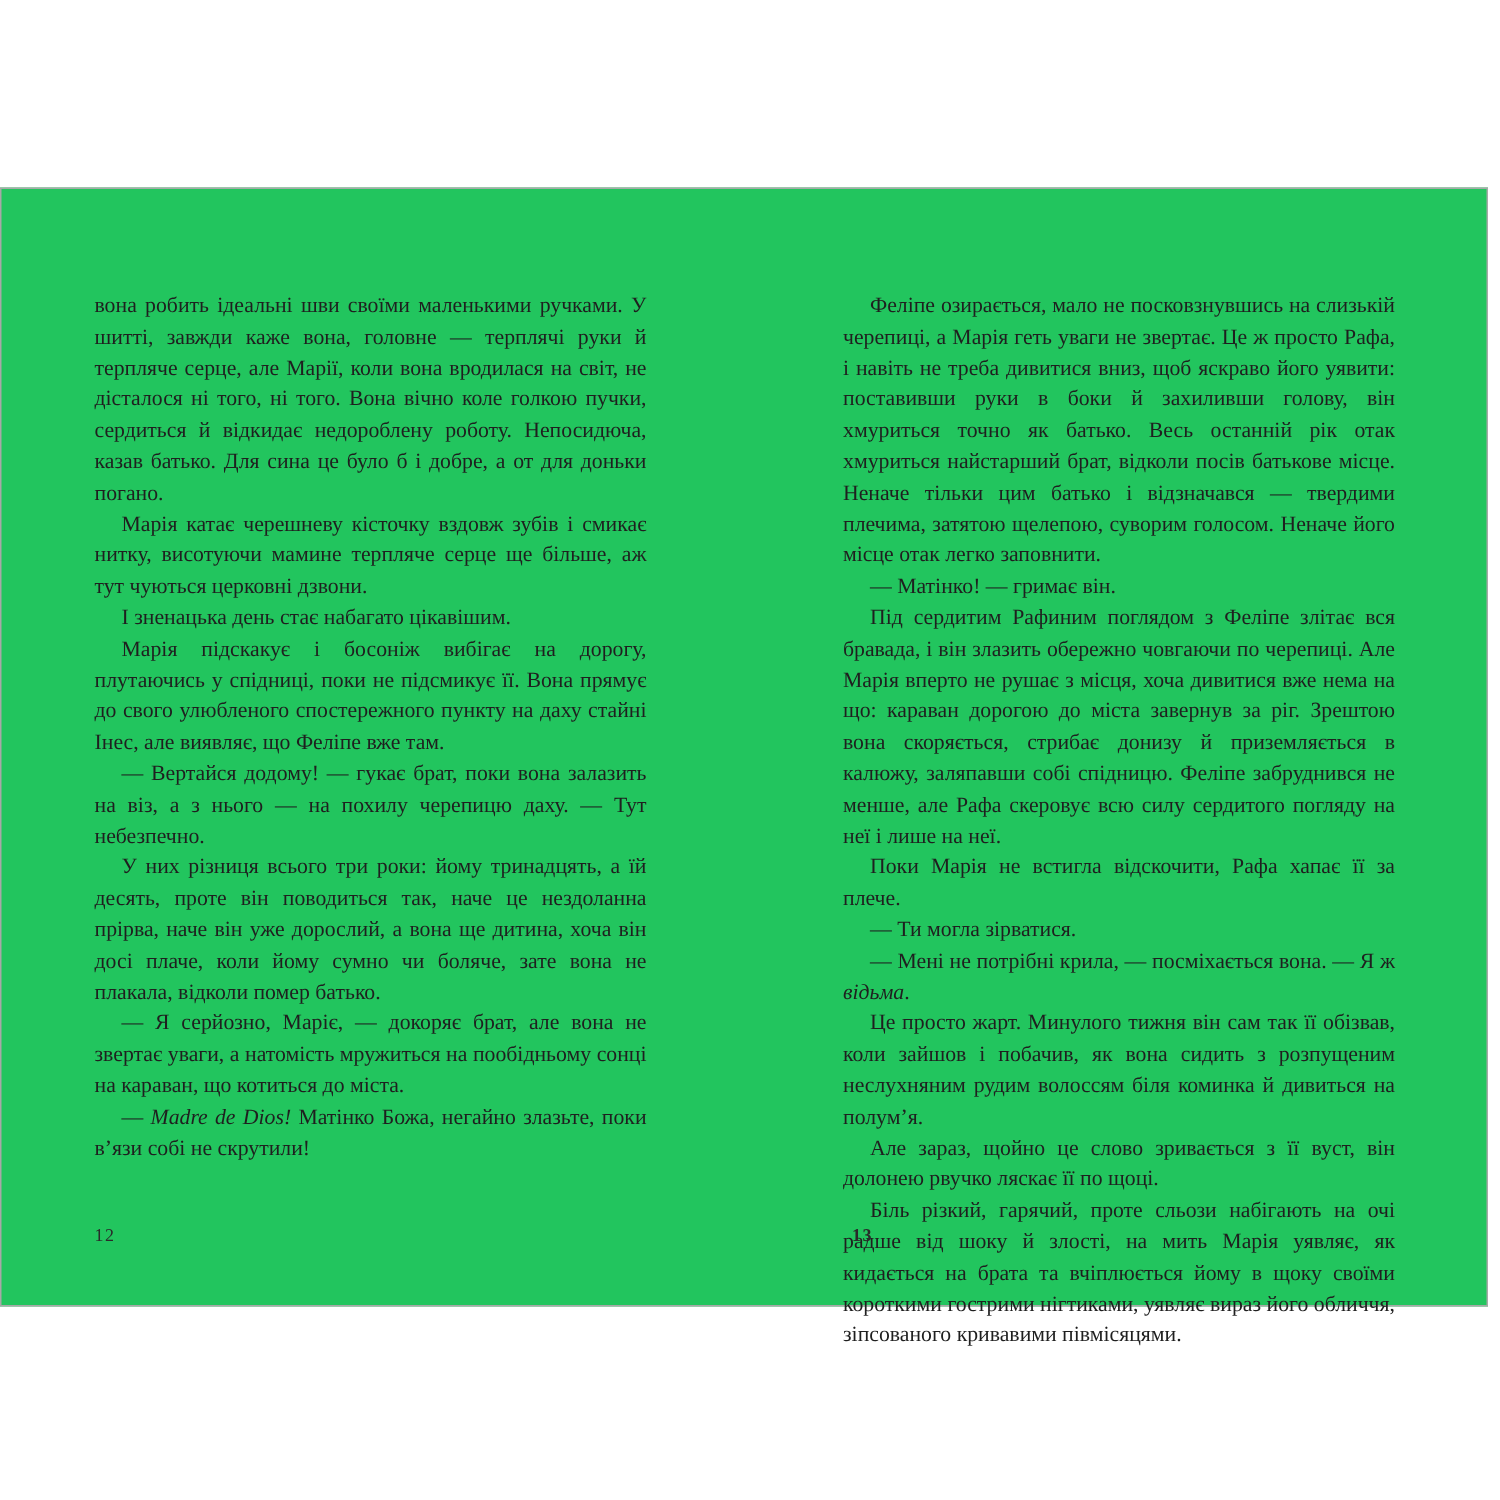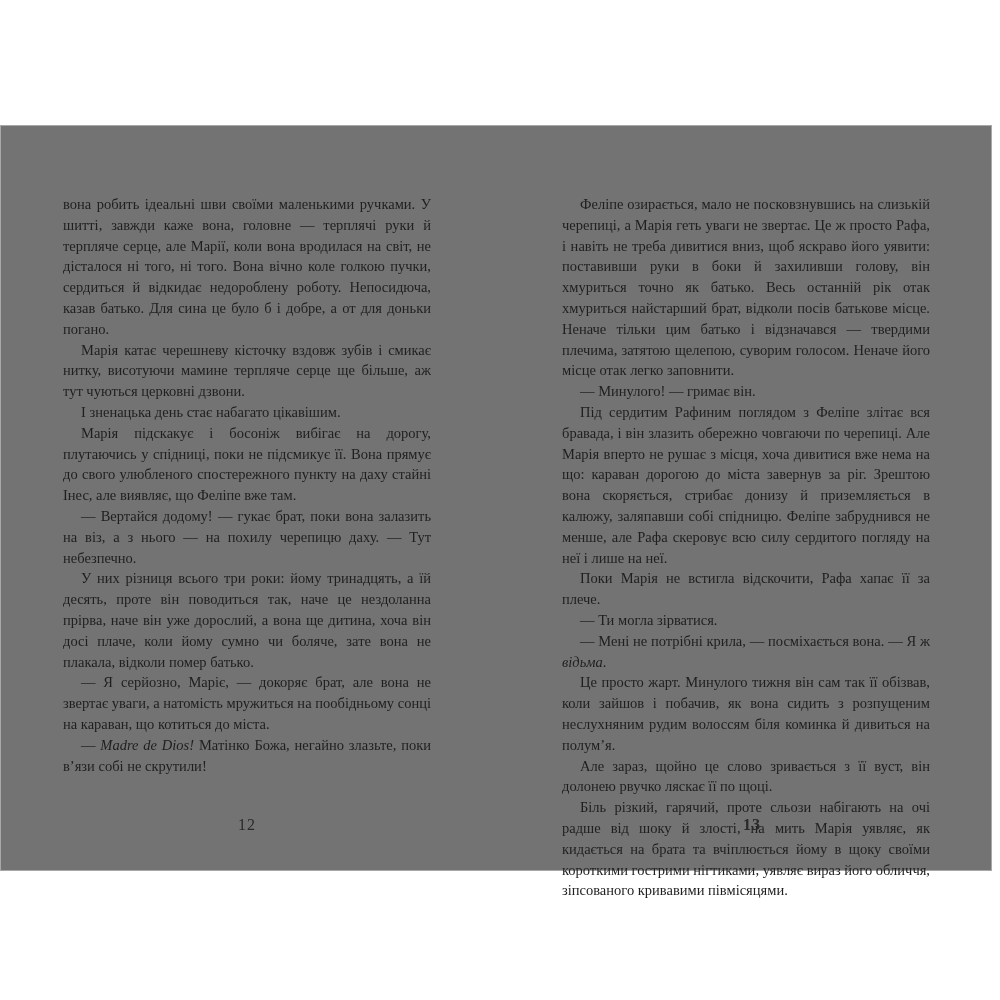--- a/index.html
+++ b/index.html
@@ -18,21 +18,21 @@
     font-family: "Liberation Serif", "DejaVu Serif", serif;
     color: #1f1f1f;
   }
   .spread {
     position: absolute;
     left: 0;
     top: 125px;
     width: 992px;
     height: 746px;
     border: 1px solid #a8a8a8;
-    background: #737373;
+    background: #22c55e;
     box-sizing: border-box;
   }
   .page {
     position: absolute;
     top: 0;
     height: 100%;
     width: 496px;
   }
   .page-left  { left: 0; }
   .page-right { left: 495px; }
@@ -50,22 +50,22 @@
   .column p {
     margin: 0;
     padding: 0;
     text-indent: 18px;
   }
   .column p.noindent { text-indent: 0; }
   .pagenum {
     position: absolute;
     top: 690px;
     width: 368px;
-    text-align: center;
-    font-size: 16px;
+    text-align: left;
+    font-size: 12px;
     letter-spacing: 1px;
     color: #2a2a2a;
   }
   .page-left  .pagenum { left: 62px; }
   .page-right .pagenum { left: 72px; font-weight: bold; }
 </style>
 </head>
 <body>
 
 <div class="canvas">
@@ -81,21 +81,21 @@
         <p>У них різниця всього три роки: йому тринадцять, а їй десять, проте він поводиться так, наче це нездоланна прірва, наче він уже дорослий, а вона ще дитина, хоча він досі плаче, коли йому сумно чи боляче, зате вона не плакала, відколи помер батько.</p>
         <p>— Я серйозно, Маріє, — докоряє брат, але вона не звертає уваги, а натомість мружиться на пообідньому сонці на караван, що котиться до міста.</p>
         <p>— <i>Madre de Dios!</i> Матінко Божа, негайно злазьте, поки в’язи собі не скрутили!</p>
       </div>
       <div class="pagenum">12</div>
     </div>
 
     <div class="page page-right">
       <div class="column">
         <p>Феліпе озирається, мало не посковзнувшись на слизькій черепиці, а Марія геть уваги не звертає. Це ж просто Рафа, і навіть не треба дивитися вниз, щоб яскраво його уявити: поставивши руки в боки й захиливши голову, він хмуриться точно як батько. Весь останній рік отак хмуриться найстарший брат, відколи посів батькове місце. Неначе тільки цим батько і відзначався — твердими плечима, затятою щелепою, суворим голосом. Неначе його місце отак легко заповнити.</p>
-        <p>— Минулого! — гримає він.</p>
+        <p>— Матінко! — гримає він.</p>
         <p>Під сердитим Рафиним поглядом з Феліпе злітає вся бравада, і він злазить обережно човгаючи по черепиці. Але Марія вперто не рушає з місця, хоча дивитися вже нема на що: караван дорогою до міста завернув за ріг. Зрештою вона скоряється, стрибає донизу й приземляється в калюжу, заляпавши собі спідницю. Феліпе забруднився не менше, але Рафа скеровує всю силу сердитого погляду на неї і лише на неї.</p>
         <p>Поки Марія не встигла відскочити, Рафа хапає її за плече.</p>
         <p>— Ти могла зірватися.</p>
         <p>— Мені не потрібні крила, — посміхається вона. — Я ж <i>відьма</i>.</p>
         <p>Це просто жарт. Минулого тижня він сам так її обізвав, коли зайшов і побачив, як вона сидить з розпущеним неслухняним рудим волоссям біля коминка й дивиться на полум’я.</p>
         <p>Але зараз, щойно це слово зривається з її вуст, він долонею рвучко ляскає її по щоці.</p>
         <p>Біль різкий, гарячий, проте сльози набігають на очі радше від шоку й злості, на мить Марія уявляє, як кидається на брата та вчіплюється йому в щоку своїми короткими гострими нігтиками, уявляє вираз його обличчя, зіпсованого кривавими півмісяцями.</p>
       </div>
       <div class="pagenum">13</div>
     </div>

